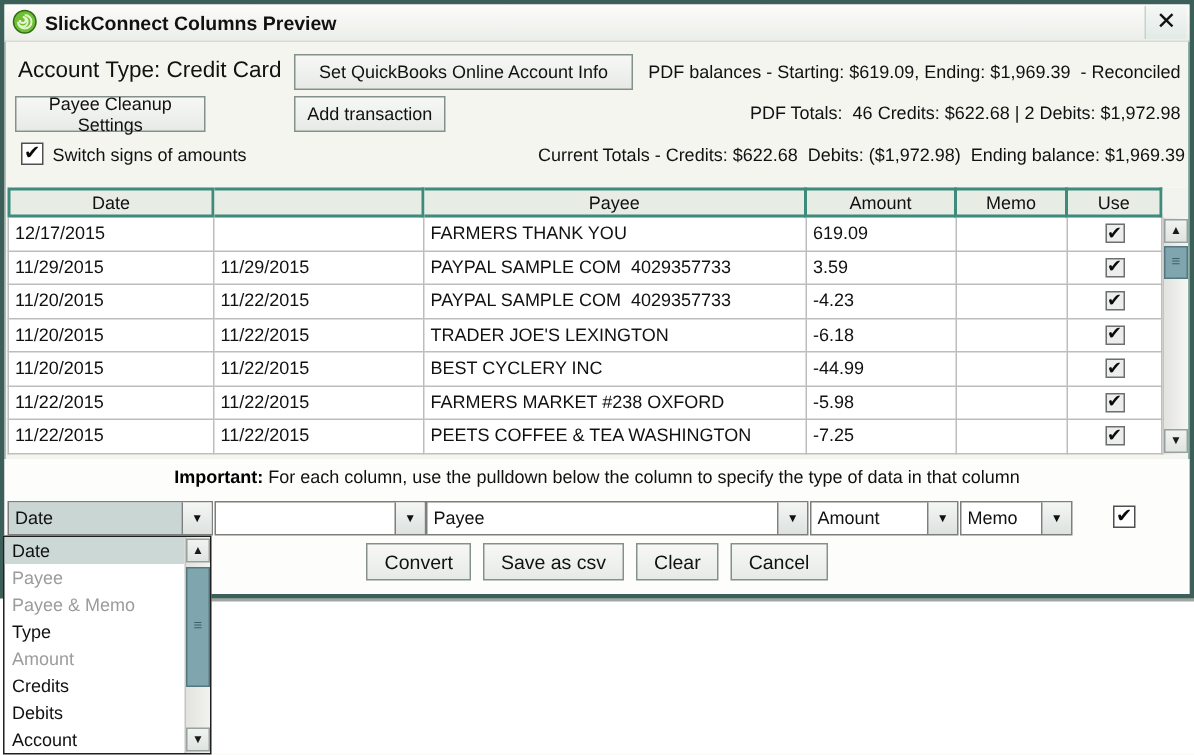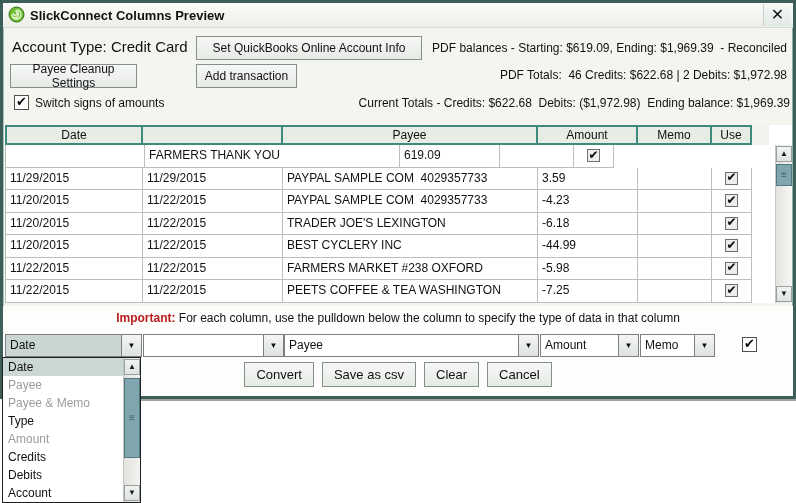--- a/index.html
+++ b/index.html
@@ -34,21 +34,21 @@
   .switch-cb{position:absolute;left:11px;top:92px;}
   .switch-lbl{position:absolute;left:32px;top:93px;}
 
   
   .tablewrap{position:absolute;left:2px;top:122px;width:787px;height:178px;background:#fff;}
   .thead{display:flex;height:20px;box-sizing:border-box;}
   .th{box-sizing:border-box;background:#E7ECE4;border-top:2px solid #3E8A7C;border-bottom:2px solid #3E8A7C;
       border-right:2px solid #3E8A7C;text-align:center;line-height:16px;font-size:12px;overflow:hidden;}
   .th:first-child{border-left:2px solid #3E8A7C;}
   .th-corner{box-sizing:border-box;width:17px;background:#F2F2EE;}
-  .w1{width:138px;}.w2{width:140px;}.w3{width:255px;}.w4{width:100px;}.w5{width:74px;}.w6{width:40px;}
+  .w1{width:138px;}.w2{width:140px;}.w3{width:255px;}.w4{width:100px;}.w5{width:74px;}.w6{width:63px;}
   .tr{display:flex;height:22.5px;}
   .td{box-sizing:border-box;border-right:1px solid #BDBDBD;border-bottom:1px solid #BDBDBD;
       padding-left:4px;line-height:21px;font-size:12px;white-space:pre;overflow:hidden;}
   .td:first-child{border-left:1px solid #BDBDBD;}
   .td-use{display:flex;align-items:center;justify-content:center;padding-left:0;}
   .td-use .cb{width:13px;height:13px;background:#ECEEEE;border:1px solid #6F6F6F;}
   .td-use .cb span{font-size:12px;}
 
   
   .tscroll{position:absolute;top:20px;right:0;width:17px;height:158px;
@@ -57,21 +57,21 @@
         border:1px solid #98A19D;text-align:center;font-size:8px;line-height:14px;color:#1A1A1A;}
   .sbtn.up{top:1px;}
   .sbtn.down{bottom:1px;}
   .thumb{position:absolute;left:0px;width:16px;box-sizing:border-box;background:#7FA6AE;border:1px solid #54767E;
          display:flex;align-items:center;justify-content:center;color:#3E6069;font-size:10px;line-height:10px;}
   .tscroll .thumb{top:19px;height:22px;}
 
   
   .lowerpanel{position:absolute;left:0;top:303px;right:0;bottom:0;background:#FDFDFB;}
   .important{position:absolute;left:0;top:308px;width:100%;text-align:center;font-size:12px;}
-  .important .imp{color:#b91c1c;font-weight:bold;}
+  .important .imp{color:#000000;font-weight:bold;}
   .combo{position:absolute;top:331px;height:23px;display:flex;box-sizing:border-box;
          border:1px solid #7E7E7E;background:#fff;}
   .combo .val{flex:1;line-height:21px;padding-left:4px;font-size:12px;white-space:pre;overflow:hidden;}
   .combo.sel .val{background:#C9D6D4;}
   .combo .arrow{width:19px;border-left:1px solid #7E7E7E;background:linear-gradient(#F4F6F4,#DDE2DF);
                 display:flex;align-items:center;justify-content:center;font-size:8px;color:#111;}
   .cmb1{left:2px;width:137px;}
   .cmb2{left:140px;width:141px;}
   .cmb3{left:281px;width:255px;}
   .cmb4{left:537px;width:99px;}
@@ -128,20 +128,21 @@
       <div class="th w1">Date</div>
       <div class="th w2"></div>
       <div class="th w3">Payee</div>
       <div class="th w4">Amount</div>
       <div class="th w5">Memo</div>
       <div class="th w6">Use</div>
       <div class="th-corner"></div>
     </div>
 
     <div class="tr">
+      <div class="td w1">12/17/2015</div>
       <div class="td w2"></div>
       <div class="td w3">FARMERS THANK YOU</div>
       <div class="td w4">619.09</div>
       <div class="td w5"></div>
       <div class="td w6 td-use">
         <div class="cb"><span>✔</span></div>
       </div>
     </div>
 
     <div class="tr">

